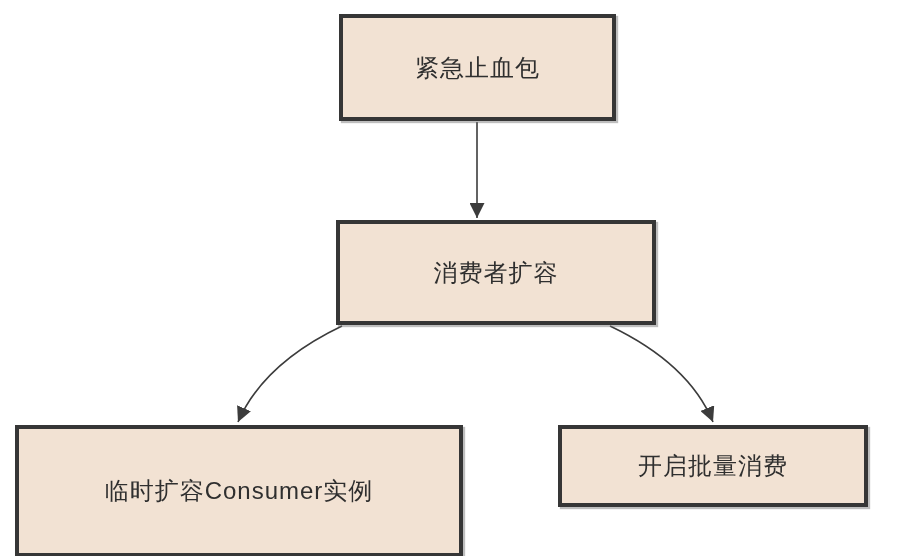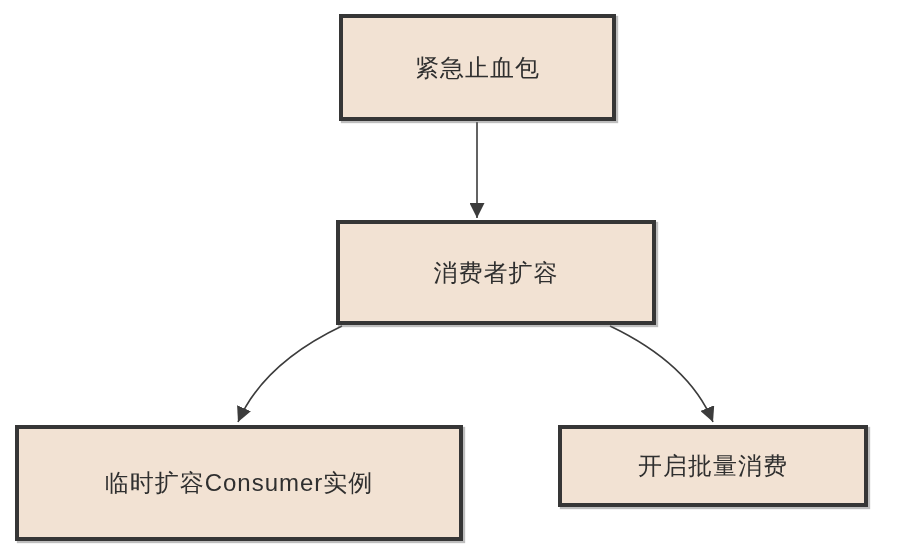--- a/index.html
+++ b/index.html
@@ -36,21 +36,21 @@
     font-size: 24px;
     color: var(--text, #2f2f2f);
     letter-spacing: 1px;
   }
   .node-label {
     padding: 0 8px;
     white-space: nowrap;
   }
   #node-0 { left: 339px; top: 14px;  width: 277px; height: 107px; }
   #node-1 { left: 336px; top: 220px; width: 320px; height: 105px; }
-  #node-2 { left: 15px;  top: 425px; width: 448px; height: 116px; }
+  #node-2 { left: 15px;  top: 425px; width: 448px; height: 132px; }
   #node-3 { left: 558px; top: 425px; width: 310px; height: 82px; }
   .edge {
     fill: none;
     stroke: var(--arrow, #3c3c3c);
     stroke-width: 1.6;
   }
 </style>
 </head>
 <body>
 

